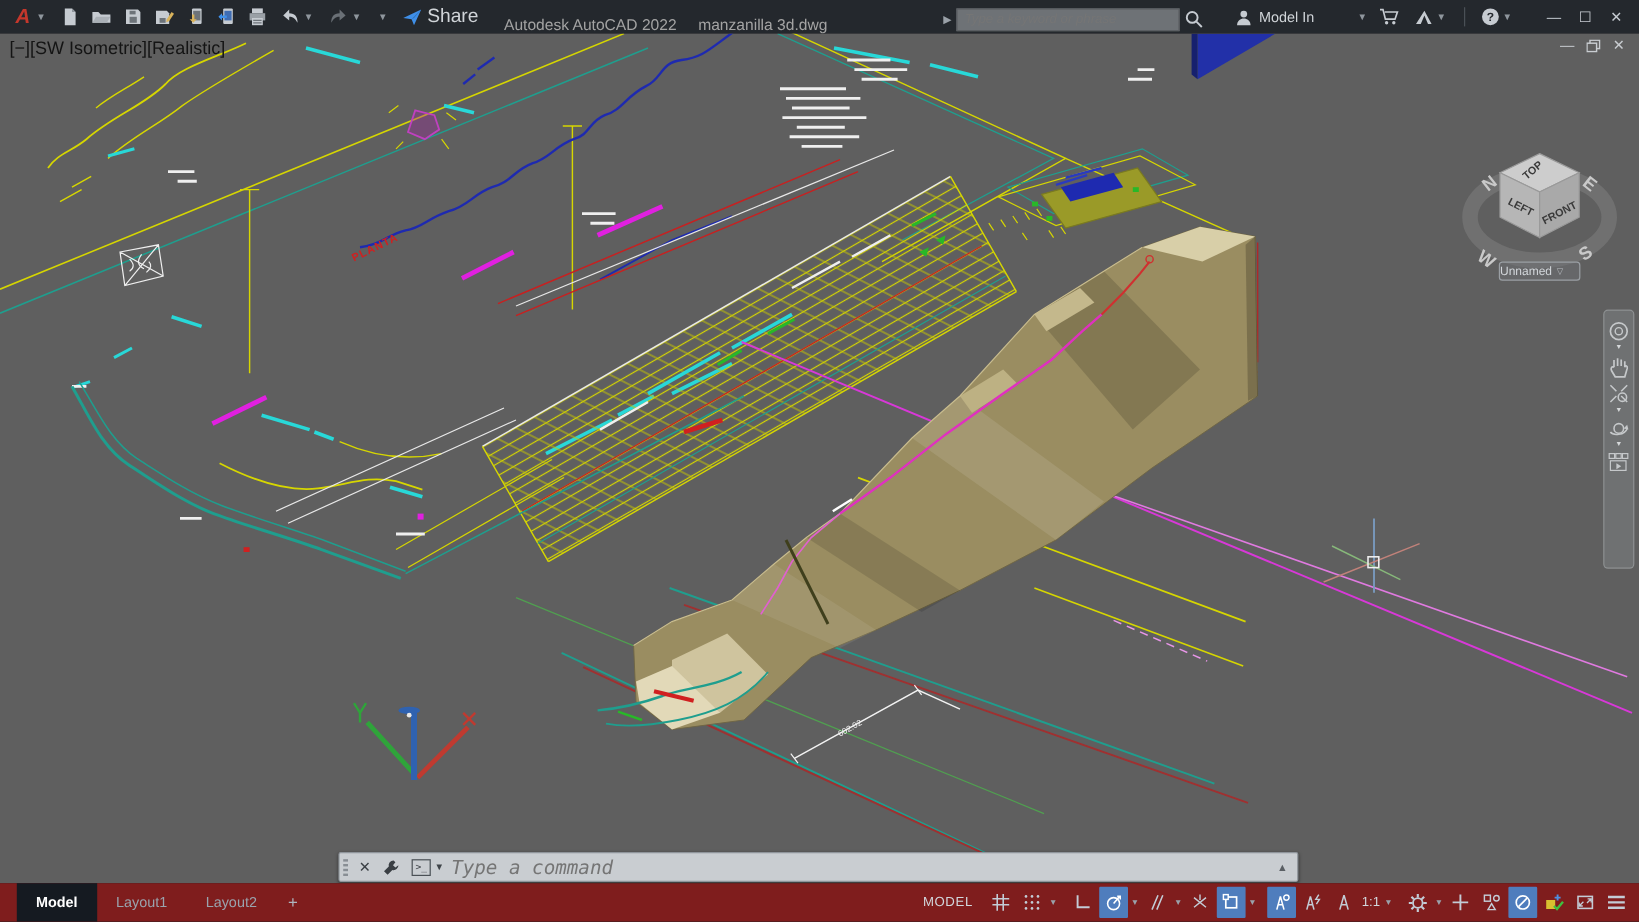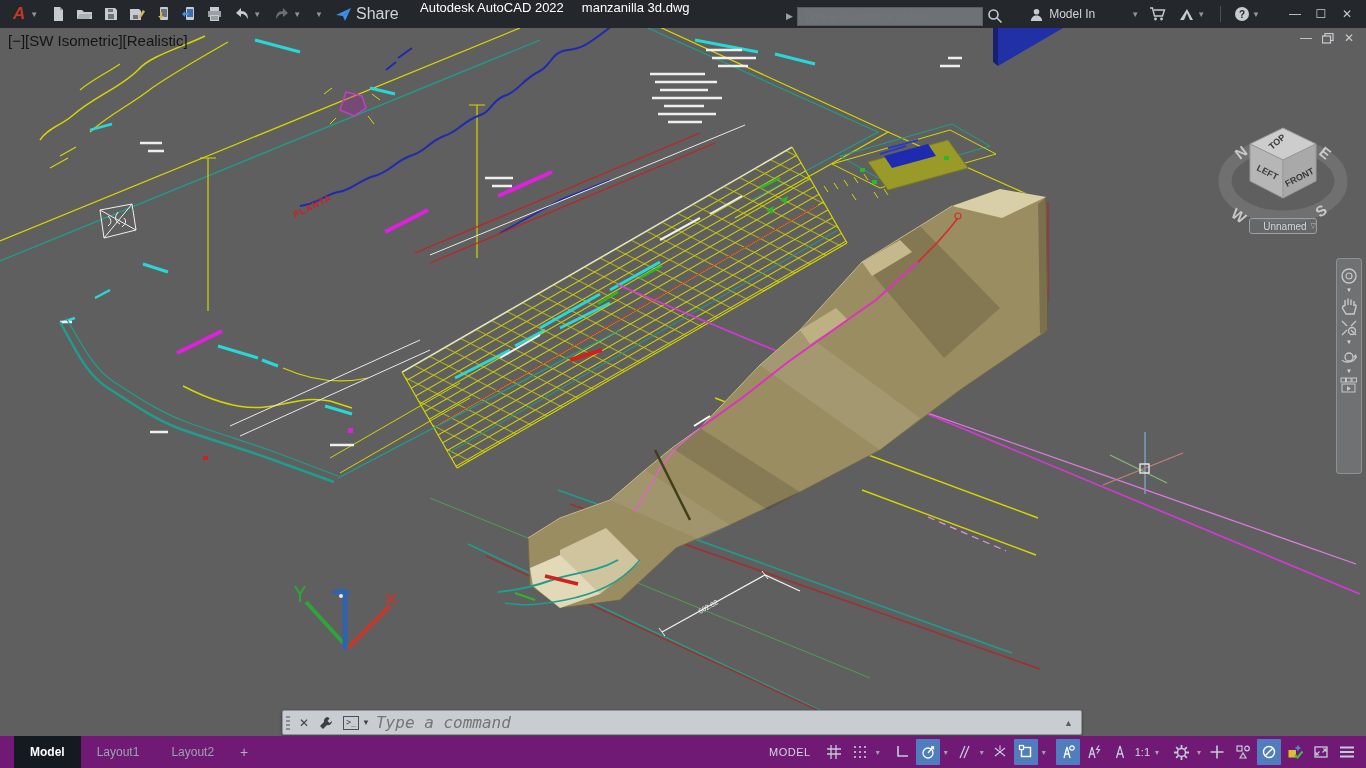--- a/index.html
+++ b/index.html
@@ -7,21 +7,21 @@
     font-family:"Liberation Sans", sans-serif; cursor:default; }
   .titlebar { position:absolute; left:0; top:0; width:1366px; height:28px;
     background:#24282d; display:flex; align-items:center; color:#c6cbd1; }
   .tb-left { display:flex; align-items:center; gap:2px; padding-left:6px; }
   .tb-btn { display:flex; align-items:center; justify-content:center;
     height:24px; padding:0 4px; }
   .tb-btn svg { display:block; }
   .caret { font-size:8px; color:#8f969d; padding:0 2px; }
   .appA { color:#c5372c; font-weight:bold; font-size:17px; font-style:italic; padding:0 3px; }
   .tb-title { position:absolute; left:420px; top:0; height:28px; display:flex;
-    align-items:flex-start; gap:18px; font-size:13px; color:#ffffff; }
+    align-items:flex-end; gap:18px; font-size:13px; color:#a3a3a3; }
   .tb-search { position:absolute; left:786px; top:4px; display:flex; align-items:center; }
   .sexp { color:#9aa1a8; font-size:9px; margin-right:4px; }
   .tb-search input { width:186px; height:19px; background:#6e7276; border:1px solid #5a5e62;
     color:#2e3133; font-style:italic; font-size:11px; padding:0 6px;
     font-family:"Liberation Sans", sans-serif; outline:none; }
   .tb-right { position:absolute; right:0; top:0; height:28px; display:flex;
     align-items:center; gap:4px; padding-right:8px; }
   .signin { display:flex; align-items:center; gap:5px; font-size:12px; color:#d0d4d8; }
   .tb-divider { width:1px; height:16px; background:#4a5056; margin:0 5px; }
   .win-glyph { font-size:12px; color:#c6cbd1; width:22px; text-align:center; }
@@ -30,21 +30,21 @@
   .canvas { position:absolute; left:0; top:28px; width:1366px; height:708px;
     background:#5f5f5f; overflow:hidden; }
   .vp-label { position:absolute; left:8px; top:4px; font-size:15px; color:#141414; }
   .dw-controls { position:absolute; right:12px; top:3px; display:flex; gap:10px;
     color:#c9cdd1; font-size:12px; align-items:center; }
 
   .viewcube { position:absolute; left:1218px; top:60px; width:132px; height:182px; }
   .ucs-btn { position:absolute; left:1249px; top:190px; width:68px; height:16px;
     border:1px solid #9a9fa4; border-radius:3px; background:rgba(110,114,118,.45);
     color:#d2d6da; font-size:10px; display:flex; align-items:center;
-    justify-content:flex-end; gap:4px; }
+    justify-content:flex-start; gap:4px; }
   .ucs-btn .dd { font-size:7px; color:#b8bcc0; }
 
   .navbar { position:absolute; left:1336px; top:230px; width:26px; height:216px;
     background:rgba(150,155,160,.30); border:1px solid rgba(200,205,210,.35);
     border-radius:4px; display:flex; flex-direction:column; align-items:center;
     padding-top:8px; gap:3px; }
   .navbar svg { opacity:.85; }
   .nv-caret { font-size:6px; color:#d5d8da; line-height:5px; }
 
   .cmdbar { position:absolute; left:282px; top:682px; width:800px; height:25px;
@@ -59,21 +59,21 @@
   .cmd-prompt .pbox { width:16px; height:14px; border:1px solid #4a5055;
     font-size:8px; color:#3f4449; display:flex; align-items:center;
     justify-content:center; font-family:"DejaVu Sans Mono", monospace; }
   .cmd-prompt .dd { font-size:8px; color:#3f4449; }
   .cmdbar input { flex:1; border:none; background:transparent; outline:none;
     font-family:"DejaVu Sans Mono", monospace; font-style:italic; font-size:16px;
     color:#3f4449; }
   .cmd-up { color:#5a5f64; font-size:9px; padding-right:8px; }
 
   .bottombar { position:absolute; left:0; top:736px; width:1366px; height:32px;
-    background:#701a75; display:flex; align-items:center; color:#b9c2cc; }
+    background:#7f1d1d; display:flex; align-items:center; color:#b9c2cc; }
   .tabs { display:flex; align-items:center; height:100%; padding-left:14px; }
   .tab { padding:0 16px; height:100%; display:flex; align-items:center;
     font-size:12px; color:#9aa3ad; }
   .tab.active { background:#151a21; color:#ffffff; font-weight:bold; }
   .tab-add { color:#aeb6bf; font-size:14px; padding:0 10px; }
   .sb-right { margin-left:auto; display:flex; align-items:center; height:100%;
     padding-right:6px; }
   .sb-model { font-size:11px; color:#d2d7dc; padding:0 10px; letter-spacing:.5px; }
   .sb-item { width:24px; height:26px; display:flex; align-items:center;
     justify-content:center; margin:0 1px; border-radius:1px; }

